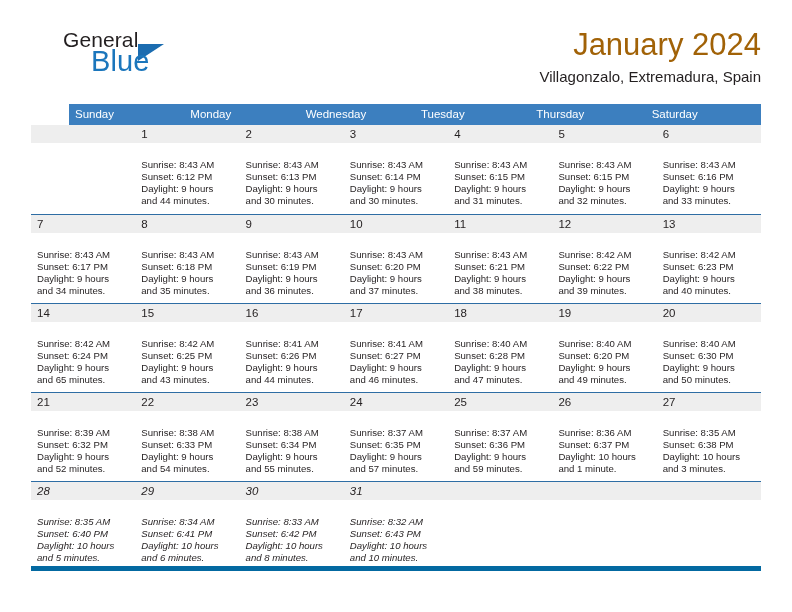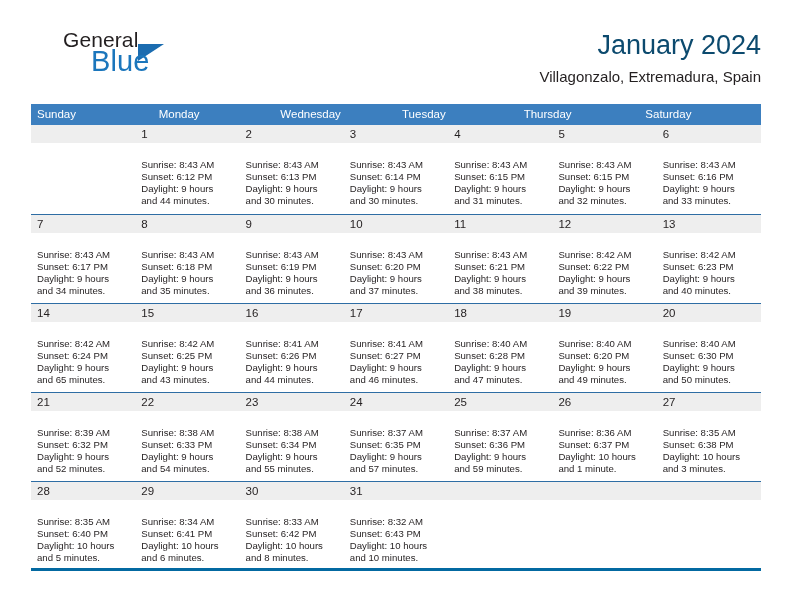--- a/index.html
+++ b/index.html
@@ -69,24 +69,24 @@
     border-bottom: 17px solid transparent;
   }
 
   .title-block {
     position: absolute;
     right: 0;
     top: 0;
     text-align: right;
   }
   .cal-title {
-    font-size: 27px;
+    font-size: 31px;
     line-height: 34px;
     font-weight: normal;
-    color: #0c4a6e;
+    color: #a16207;
     white-space: nowrap;
   }
   .cal-subtitle {
     margin-top: 6px;
     font-size: 15px;
     line-height: 18px;
     color: #231f20;
     white-space: nowrap;
   }
 
@@ -95,20 +95,21 @@
     position: absolute;
     left: 31px;
     top: 104px;
     width: 730px;
   }
 
   .dow-row {
     display: flex;
     background: #3c7fbf;
     height: 21px;
+    margin-left: 38px;
   }
   .dow-cell {
     flex: 1 1 0;
     color: #ffffff;
     font-size: 11.5px;
     line-height: 21px;
     padding-left: 6px;
     box-sizing: border-box;
     white-space: nowrap;
     overflow: hidden;
@@ -117,22 +118,23 @@
   .week-row {
     display: flex;
     height: 89px;
     border-top: 1px solid #2e6da4;
     box-sizing: border-box;
   }
   .week-row.first {
     border-top: none;
   }
   .week-row.last {
-    border-bottom: 3px solid #0369a1;
+    border-bottom: 5px solid #0369a1;
     height: 90px;
+    font-style: italic;
   }
 
   .day-cell {
     flex: 1 1 0;
     min-width: 0;
     box-sizing: border-box;
     background: #ffffff;
     position: relative;
   }
 

